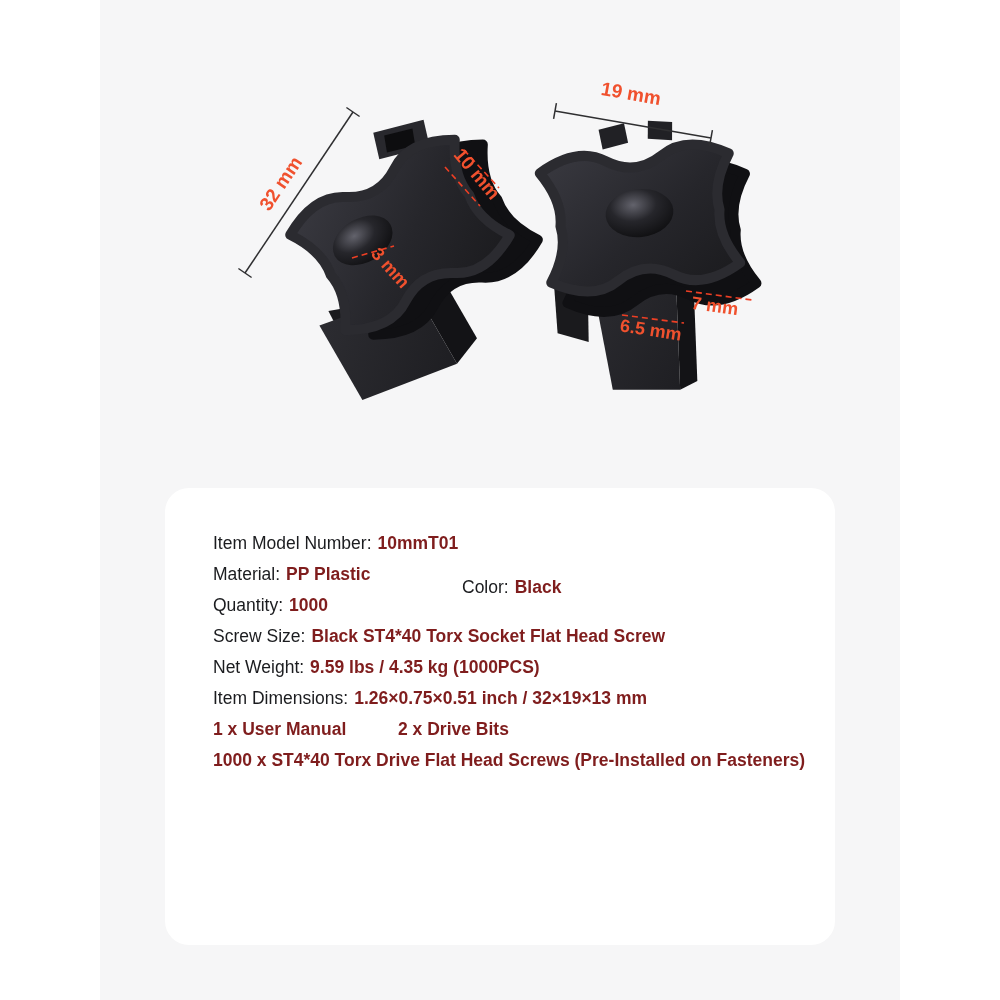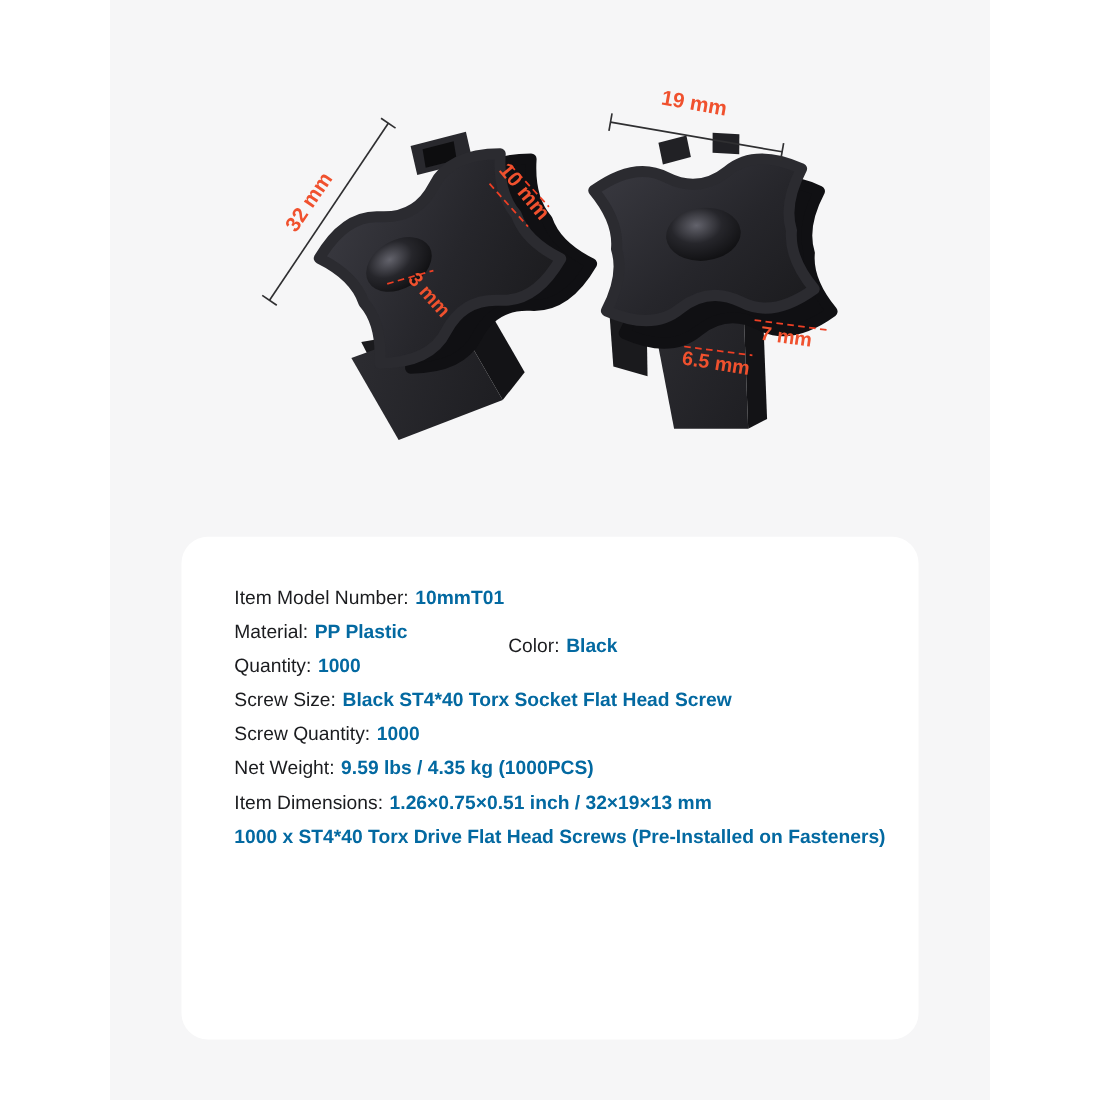--- a/index.html
+++ b/index.html
@@ -22,21 +22,21 @@
     position:absolute;left:165px;top:488px;width:670px;height:457px;
     background:#ffffff;border-radius:24px;box-sizing:border-box;
     padding:40px 30px 0 48px;
   }
   .spec-row{
     position:relative;height:31px;line-height:31px;font-size:17.5px;
     color:#1b1c1f;white-space:nowrap;
   }
   .lbl{color:#1b1c1f;font-weight:400;text-align:center;}
   .lbl:not(:empty){margin-right:6px;}
-  .val{color:#0369a1;font-weight:700;}
+  .val{color:#7f1d1d;font-weight:700;}
   .pair2{position:absolute;left:249px;top:13px;}
   .val-mid{display:inline-block;width:185px;}
 </style>
 </head>
 <body>
 
 <div class="stage"></div>
 
 <svg class="hero" width="1000" height="1000" viewBox="0 0 1000 1000">
   <defs>
@@ -131,33 +131,33 @@
   </div>
 
   <div class="spec-row">
     <span class="lbl">Quantity:</span><span class="val">1000</span>
   </div>
 
   <div class="spec-row">
     <span class="lbl">Screw Size:</span><span class="val">Black ST4*40 Torx Socket Flat Head Screw</span>
   </div>
 
-  <div class="spec-row">
-    <span class="lbl">Screw Quantity:</span><span class="val">1000</span>
-  </div>
 
 
 
   <div class="spec-row">
     <span class="lbl">Net Weight:</span><span class="val">9.59 lbs / 4.35 kg (1000PCS)</span>
   </div>
 
   <div class="spec-row">
     <span class="lbl">Item Dimensions:</span><span class="val">1.26×0.75×0.51 inch / 32×19×13 mm</span>
   </div>
 
 
+  <div class="spec-row">
+    <span class="val val-mid">1 x User Manual</span><span class="val">2 x Drive Bits</span>
+  </div>
 
   <div class="spec-row">
     <span class="val">1000 x ST4*40 Torx Drive Flat Head Screws (Pre-Installed on Fasteners)</span>
   </div>
 
 </div>
 
 </body></html>

